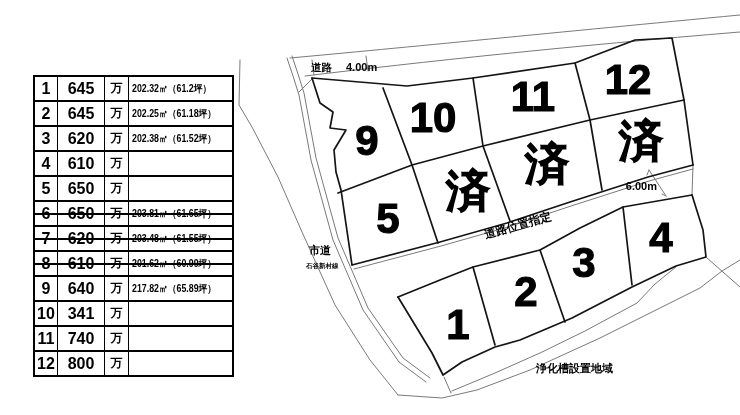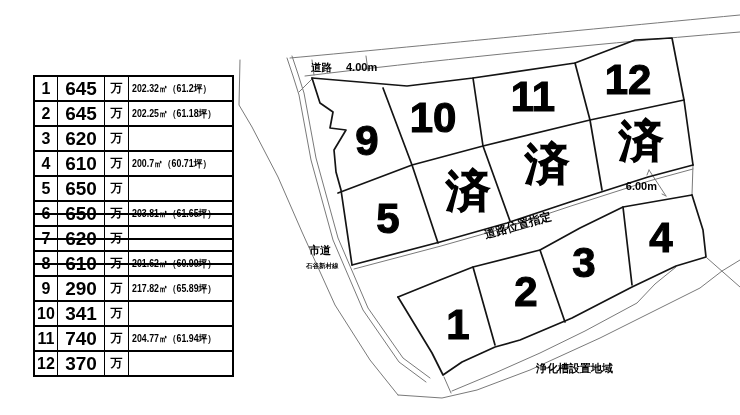--- a/index.html
+++ b/index.html
@@ -5,21 +5,21 @@
   html,body{margin:0;padding:0;background:#fff;}
   .stage{position:relative;width:740px;height:415px;background:#ffffff;overflow:hidden;
          font-family:"Liberation Sans","DejaVu Sans",sans-serif;}
   
   .price-table{position:absolute;left:33px;top:75px;width:197px;
                border:2px solid #000;border-bottom:none;background:#fff;}
   .trow{position:relative;display:flex;height:25px;border-bottom:2px solid #000;box-sizing:border-box;}
   .cell{display:flex;align-items:center;justify-content:center;
         border-right:1.5px solid #000;box-sizing:border-box;color:#000;}
   .c-no{width:23px;font-size:16px;font-weight:bold;}
-  .c-price{width:47px;font-size:19px;font-weight:bold;}
+  .c-price{width:47px;font-size:16px;font-weight:bold;}
   .c-unit{width:24px;font-size:12px;font-weight:bold;}
   .c-area{flex:1;border-right:none;justify-content:flex-start;padding-left:3px;
           font-size:10px;font-weight:bold;white-space:nowrap;overflow:hidden;text-align:center;}
   .c-area .sq{display:inline-block;transform:scaleX(0.88);transform-origin:left center;}
   .trow.sold::after{content:"";position:absolute;left:-2px;right:-2px;top:11px;height:0;
                     border-top:2.4px solid #000;z-index:5;}
   
   svg{position:absolute;left:0;top:0;}
   .thin{stroke:#7a7a7a;stroke-width:1;fill:none;stroke-linejoin:round;stroke-linecap:round;}
   .thick{stroke:#141414;stroke-width:1.7;fill:none;stroke-linejoin:round;stroke-linecap:round;}
@@ -46,79 +46,79 @@
         <div class="cell c-price">645</div>
         <div class="cell c-unit">万</div>
         <div class="cell c-area">
           <span class="sq">202.25㎡（61.18坪）</span>
         </div>
       </div>
       <div class="trow">
         <div class="cell c-no">3</div>
         <div class="cell c-price">620</div>
         <div class="cell c-unit">万</div>
+        <div class="cell c-area">
+          <span class="sq">202.38㎡（61.52坪）</span>
+        </div>
       </div>
       <div class="trow">
         <div class="cell c-no">4</div>
         <div class="cell c-price">610</div>
         <div class="cell c-unit">万</div>
-        <div class="cell c-area">
-          <span class="sq">200.7㎡（60.71坪）</span>
-        </div>
       </div>
       <div class="trow">
         <div class="cell c-no">5</div>
         <div class="cell c-price">650</div>
         <div class="cell c-unit">万</div>
       </div>
       <div class="trow sold">
         <div class="cell c-no">6</div>
         <div class="cell c-price">650</div>
         <div class="cell c-unit">万</div>
         <div class="cell c-area">
           <span class="sq">203.81㎡（61.65坪）</span>
         </div>
       </div>
       <div class="trow sold">
         <div class="cell c-no">7</div>
         <div class="cell c-price">620</div>
         <div class="cell c-unit">万</div>
+        <div class="cell c-area">
+          <span class="sq">203.48㎡（61.55坪）</span>
+        </div>
       </div>
       <div class="trow sold">
         <div class="cell c-no">8</div>
         <div class="cell c-price">610</div>
         <div class="cell c-unit">万</div>
         <div class="cell c-area">
           <span class="sq">201.62㎡（60.99坪）</span>
         </div>
       </div>
       <div class="trow">
         <div class="cell c-no">9</div>
-        <div class="cell c-price">290</div>
+        <div class="cell c-price">640</div>
         <div class="cell c-unit">万</div>
         <div class="cell c-area">
           <span class="sq">217.82㎡（65.89坪）</span>
         </div>
       </div>
       <div class="trow">
         <div class="cell c-no">10</div>
         <div class="cell c-price">341</div>
         <div class="cell c-unit">万</div>
       </div>
       <div class="trow">
         <div class="cell c-no">11</div>
         <div class="cell c-price">740</div>
         <div class="cell c-unit">万</div>
-        <div class="cell c-area">
-          <span class="sq">204.77㎡（61.94坪）</span>
-        </div>
       </div>
       <div class="trow">
         <div class="cell c-no">12</div>
-        <div class="cell c-price">370</div>
+        <div class="cell c-price">800</div>
         <div class="cell c-unit">万</div>
       </div>
     </div>
 
   <svg width="740" height="415" viewBox="0 0 740 415">
 
     <g>
       <path class="thin" d="M290,58 C400,48 560,32 740,15"></path>
       <path class="thin" d="M305,76 C420,62 570,46 740,32"></path>
       <path class="thin" d="M312,60 L314,75"></path>

